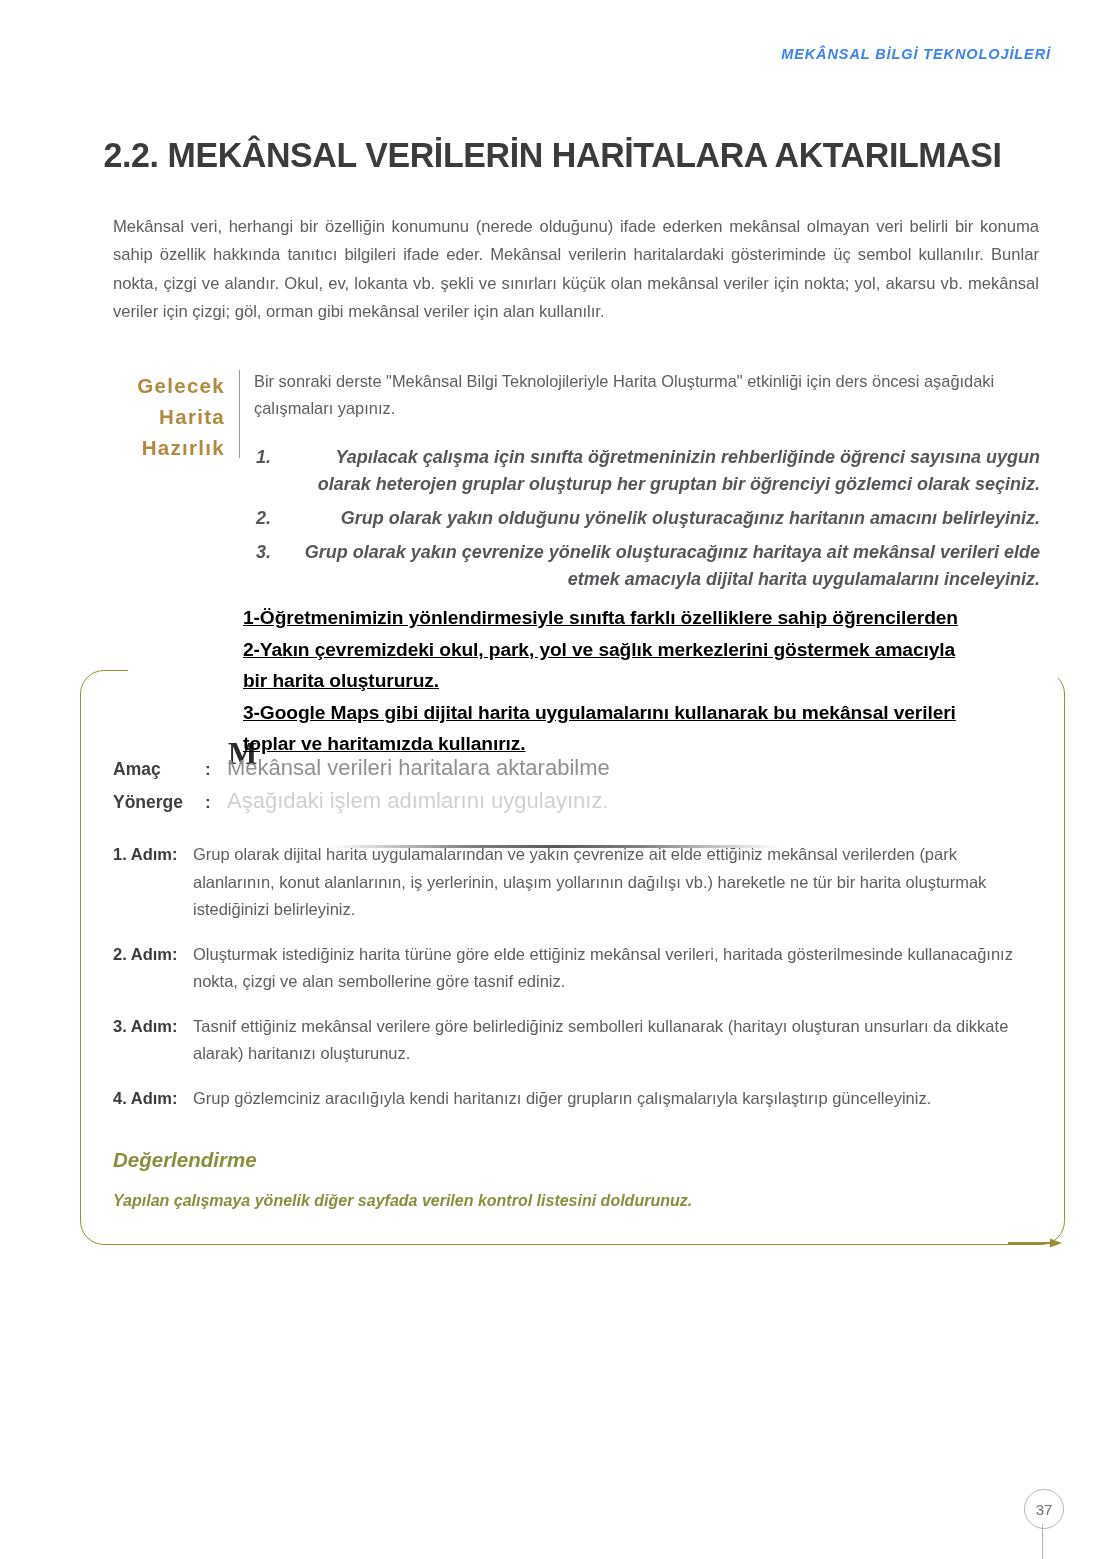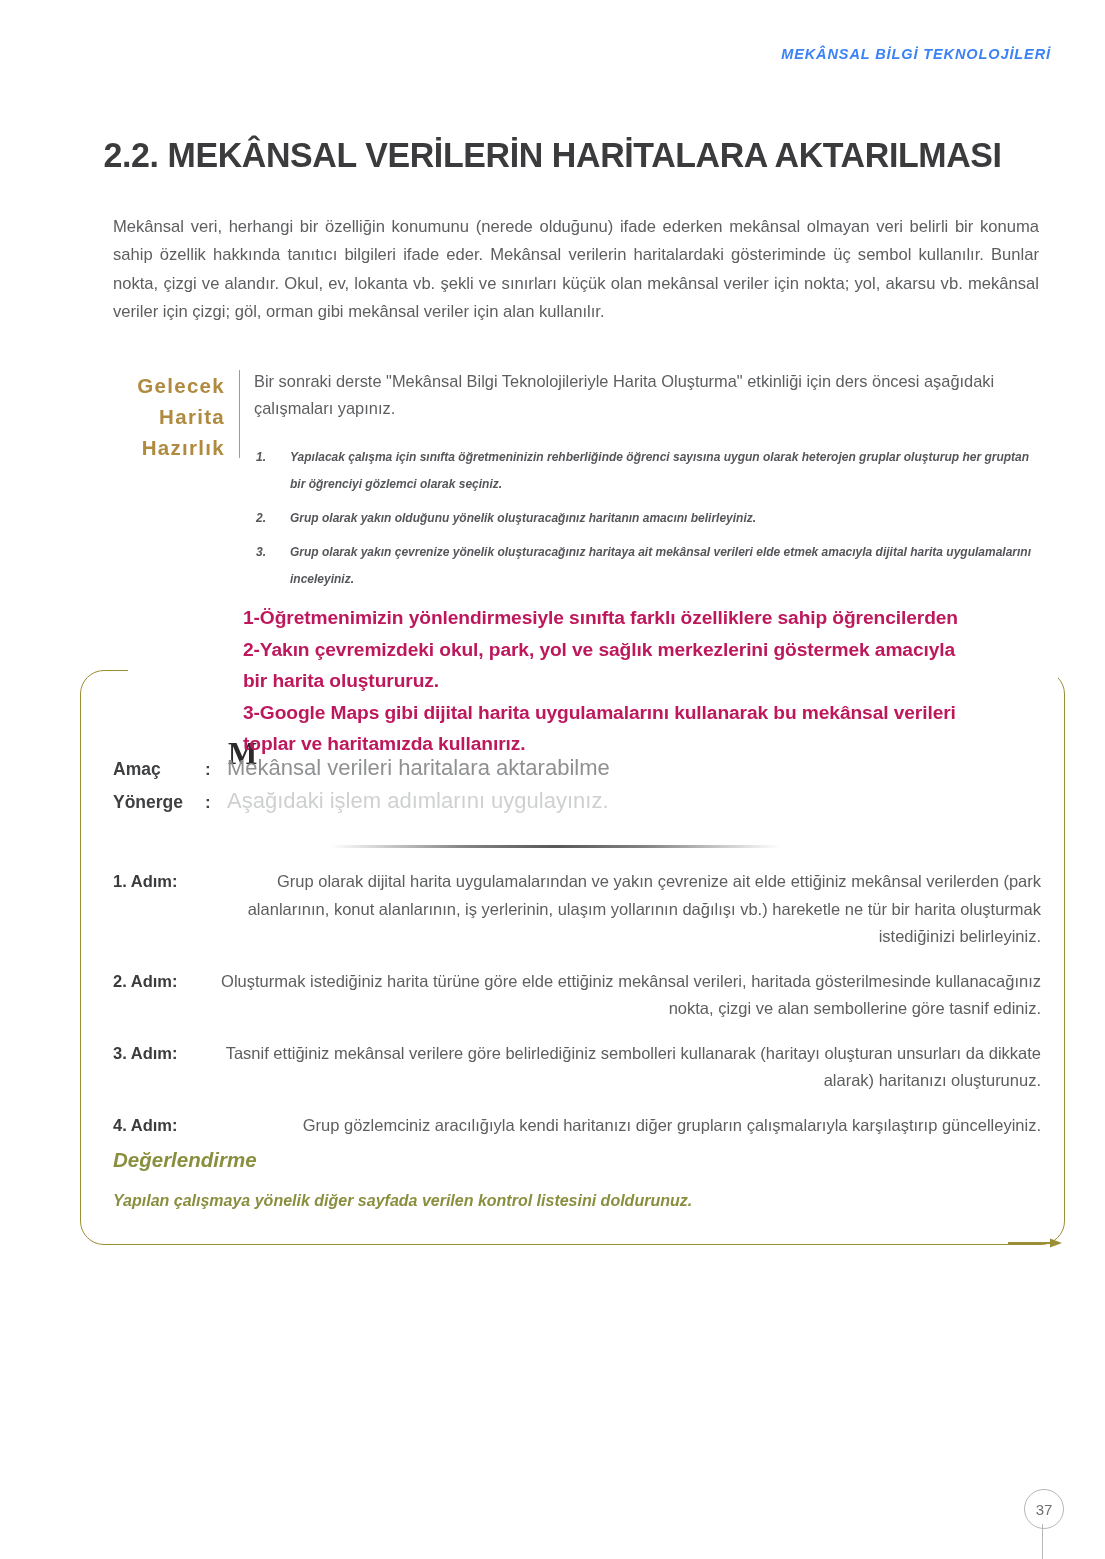--- a/index.html
+++ b/index.html
@@ -96,26 +96,27 @@
   ol.prep-list {
     margin: 22px 0 0 0;
     padding: 0;
     list-style: none;
     counter-reset: prep;
   }
   ol.prep-list li {
     position: relative;
     padding-left: 36px;
     margin-bottom: 7px;
-    font-size: 12px;
+    font-size: 18px;
     line-height: 27px;
     font-style: italic;
     font-weight: 600;
     color: #55565a;
     counter-increment: prep;
+    text-align: right;
   }
   ol.prep-list li::before {
     content: counter(prep) ".";
     position: absolute;
     left: 2px;
     top: 0;
     font-style: italic;
     font-weight: 600;
   }
 
@@ -197,24 +198,23 @@
                 rgba(140,140,140,0) 0%,
                 rgba(90,90,90,0.75) 30%,
                 rgba(70,70,70,0.9) 50%,
                 rgba(90,90,90,0.75) 70%,
                 rgba(140,140,140,0) 100%);
   }
 
   
   .steps {
     position: absolute;
-    top: 868px;
+    top: 841px;
     left: 113px;
     width: 928px;
-    text-align: right;
   }
   .step {
     position: relative;
     padding-left: 80px;
     margin-bottom: 17px;
     font-size: 16.5px;
     line-height: 27.5px;
     color: #5d5e60;
   }
   .step-label {
@@ -249,23 +249,24 @@
 
   
   .annotation {
     position: absolute;
     top: 602px;
     left: 243px;
     width: 812px;
     font-size: 19.2px;
     line-height: 31.6px;
     font-weight: 700;
-    color: #be185d;
+    color: #000000;
     letter-spacing: -0.1px;
     z-index: 40;
+    text-decoration: underline;
   }
   .annotation .ann-line { white-space: nowrap; }
 
   
   .page-num {
     position: absolute;
     top: 1489px;
     left: 1024px;
     width: 38px;
     height: 38px;

